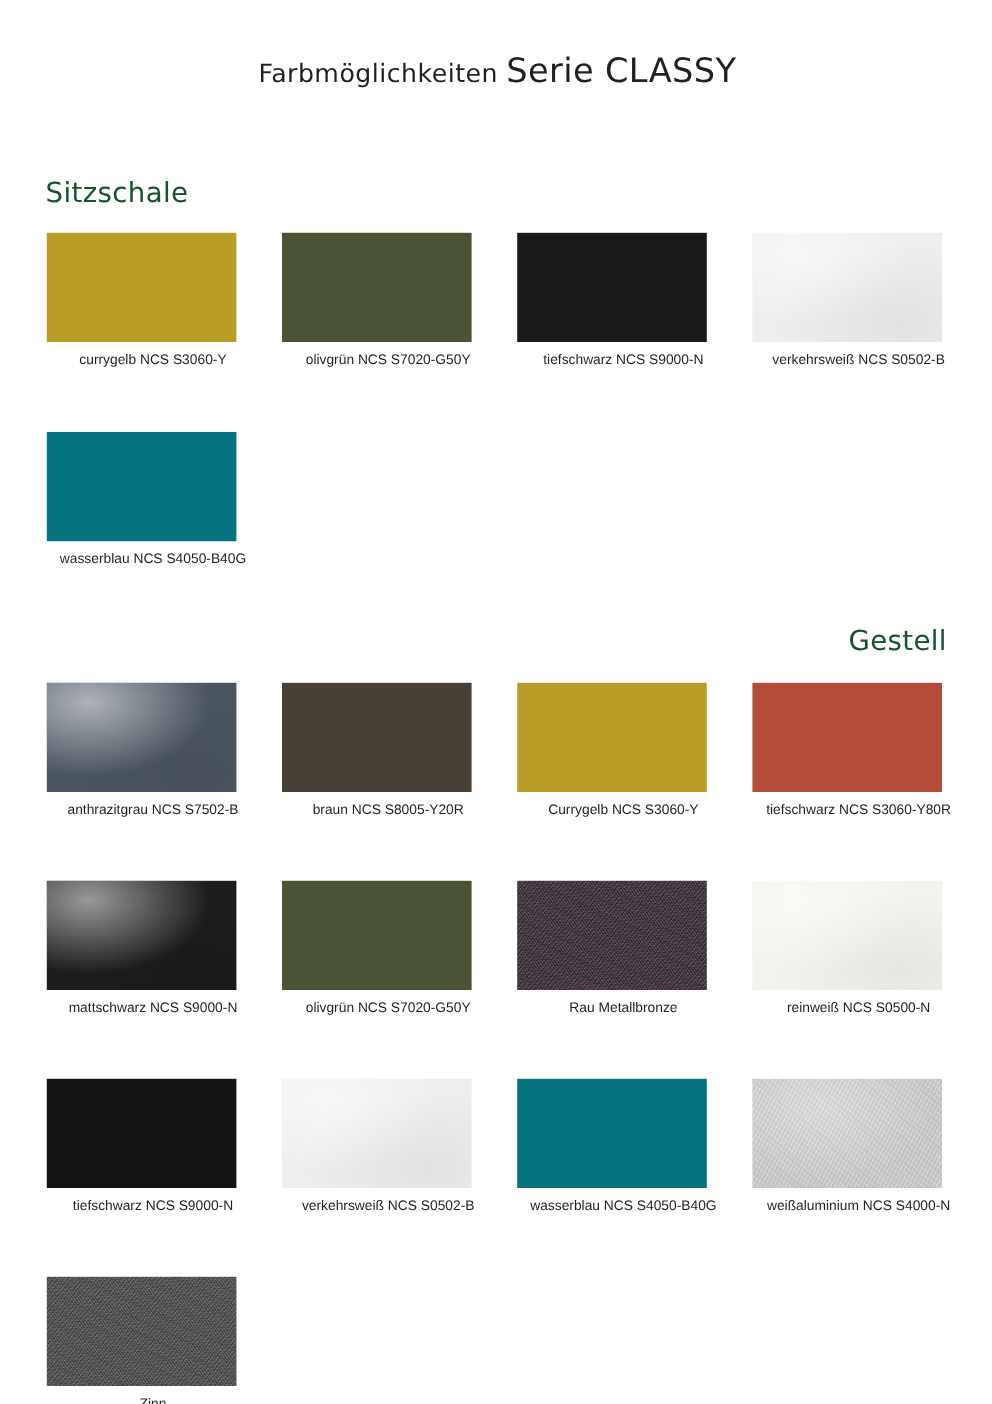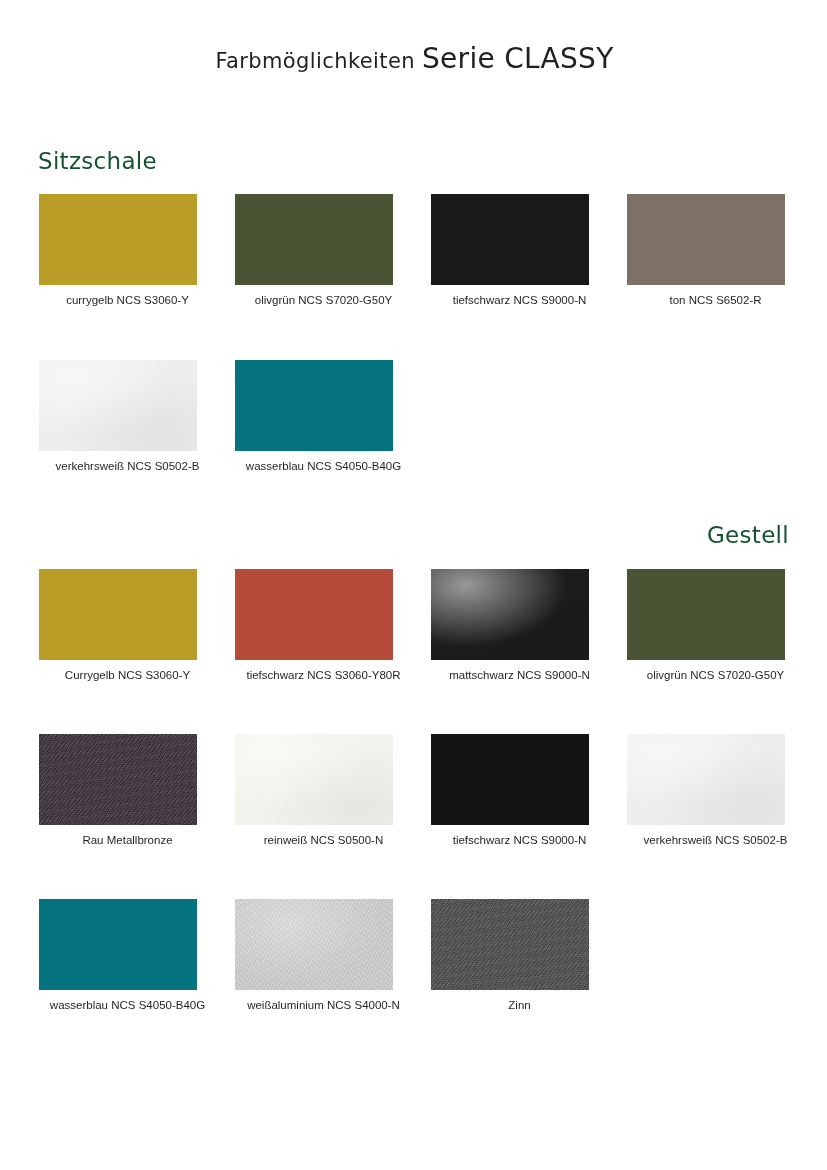--- a/index.html
+++ b/index.html
@@ -142,36 +142,40 @@
       </div>
       <div class="swatch-cell">
         <div class="swatch-chip" style="background: rgb(74, 83, 52);"></div>
         <div class="swatch-label">olivgrün NCS S7020-G50Y</div>
       </div>
       <div class="swatch-cell">
         <div class="swatch-chip" style="background: rgb(27, 25, 24);"></div>
         <div class="swatch-label">tiefschwarz NCS S9000-N</div>
       </div>
       <div class="swatch-cell">
-        <div class="swatch-chip" style="background: rgb(125, 112, 103);"></div>
-        <div class="swatch-label">ton NCS S6502-R</div>
-      </div>
-      <div class="swatch-cell">
         <div class="swatch-chip tex-soft" style="background: rgb(238, 238, 237);"></div>
         <div class="swatch-label">verkehrsweiß NCS S0502-B</div>
       </div>
       <div class="swatch-cell">
         <div class="swatch-chip" style="background: rgb(4, 115, 127);"></div>
         <div class="swatch-label">wasserblau NCS S4050-B40G</div>
       </div>
     </div>
 
   <div class="section-heading heading-gestell">Gestell</div>
   <div class="grid grid-gestell">
       <div class="swatch-cell">
+        <div class="swatch-chip tex-soft" style="background: rgb(75, 85, 96);"></div>
+        <div class="swatch-label">anthrazitgrau NCS S7502-B</div>
+      </div>
+      <div class="swatch-cell">
+        <div class="swatch-chip" style="background: rgb(72, 63, 54);"></div>
+        <div class="swatch-label">braun NCS S8005-Y20R</div>
+      </div>
+      <div class="swatch-cell">
         <div class="swatch-chip" style="background: rgb(185, 157, 38);"></div>
         <div class="swatch-label">Currygelb NCS S3060-Y</div>
       </div>
       <div class="swatch-cell">
         <div class="swatch-chip" style="background: rgb(181, 76, 58);"></div>
         <div class="swatch-label">tiefschwarz NCS S3060-Y80R</div>
       </div>
       <div class="swatch-cell">
         <div class="swatch-chip tex-soft" style="background: rgb(27, 28, 28);"></div>
         <div class="swatch-label">mattschwarz NCS S9000-N</div>

